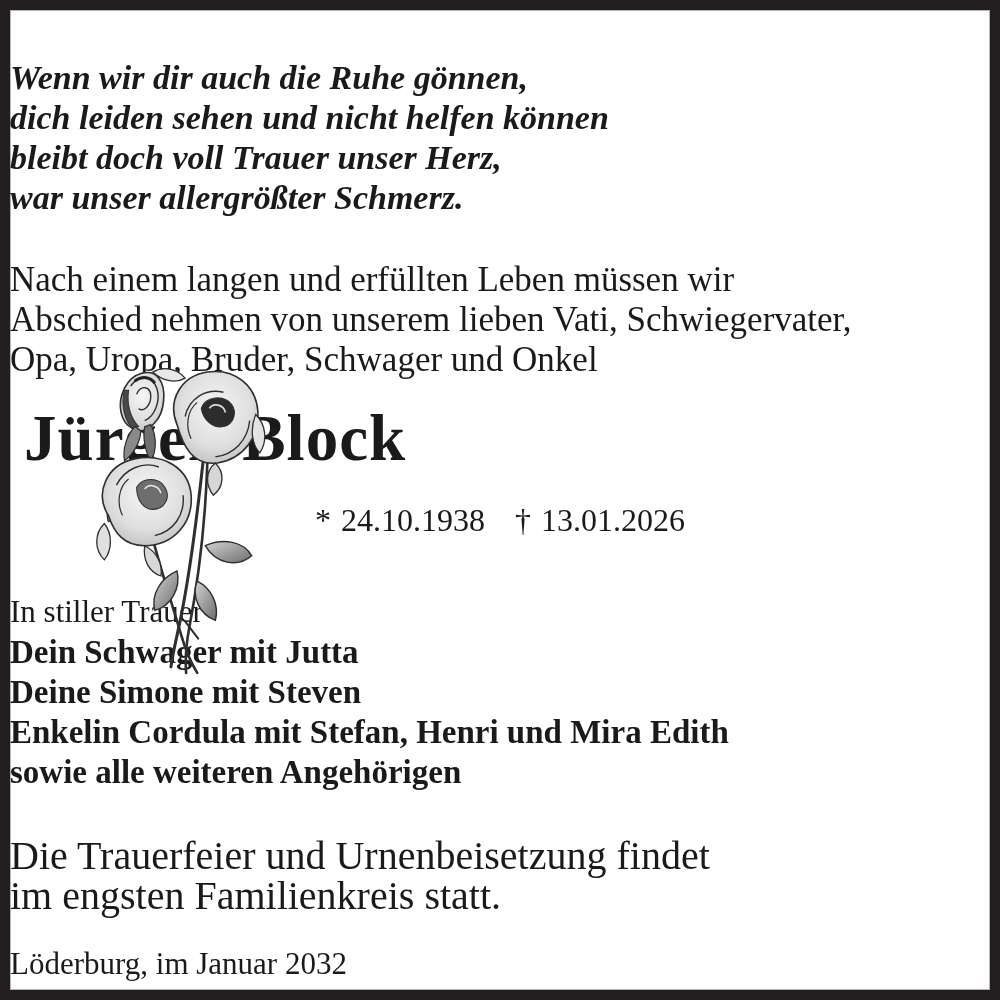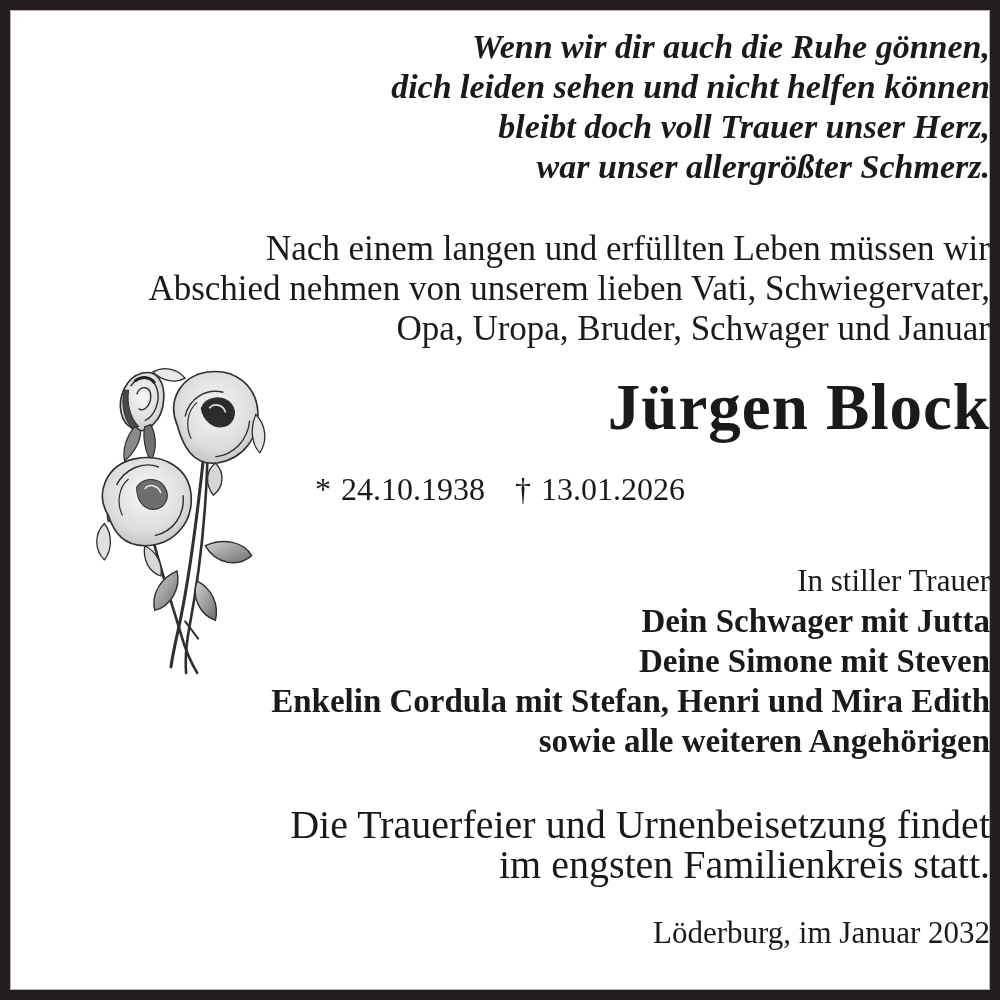--- a/index.html
+++ b/index.html
@@ -21,22 +21,22 @@
     overflow: hidden;
   }
   .hairline {
     position: absolute;
     inset: 0;
     border: 1px solid #b5b5b5;
     pointer-events: none;
   }
   .content {
     position: relative;
-    text-align: right;
-    padding-top: 17px;
+    text-align: left;
+    padding-top: 48px;
   }
   .poem {
     font-size: 34px;
     line-height: 40px;
     font-weight: bold;
     font-style: italic;
   }
   .intro {
     margin-top: 42px;
     font-size: 35px;
@@ -98,21 +98,21 @@
     <div class="poem">
       <div>Wenn wir dir auch die Ruhe gönnen,</div>
       <div>dich leiden sehen und nicht helfen können</div>
       <div>bleibt doch voll Trauer unser Herz,</div>
       <div>war unser allergrößter Schmerz.</div>
     </div>
 
     <div class="intro">
       <div>Nach einem langen und erfüllten Leben müssen wir</div>
       <div>Abschied nehmen von unserem lieben Vati, Schwiegervater,</div>
-      <div>Opa, Uropa, Bruder, Schwager und Januar</div>
+      <div>Opa, Uropa, Bruder, Schwager und Onkel</div>
     </div>
 
     <h1 class="name">Jürgen Block</h1>
 
     <div class="dates">
       <span class="date-item"><span class="date-symbol">*</span><span>24.10.1938</span></span>
       <span class="date-item"><span class="date-symbol">†</span><span>13.01.2026</span></span>
     </div>
 
     <div class="mourning">

